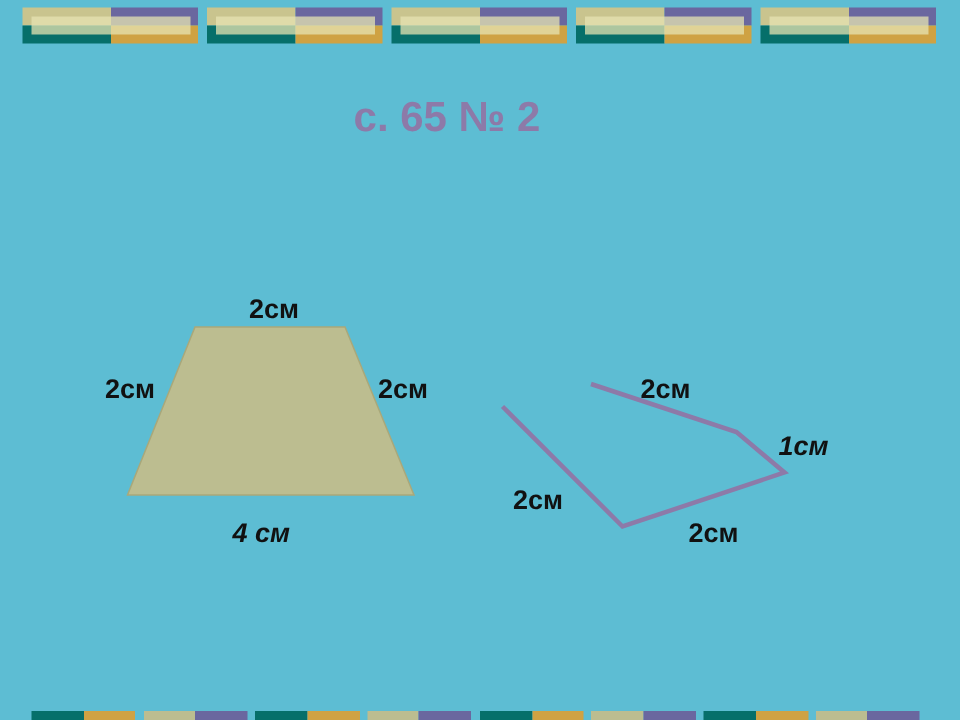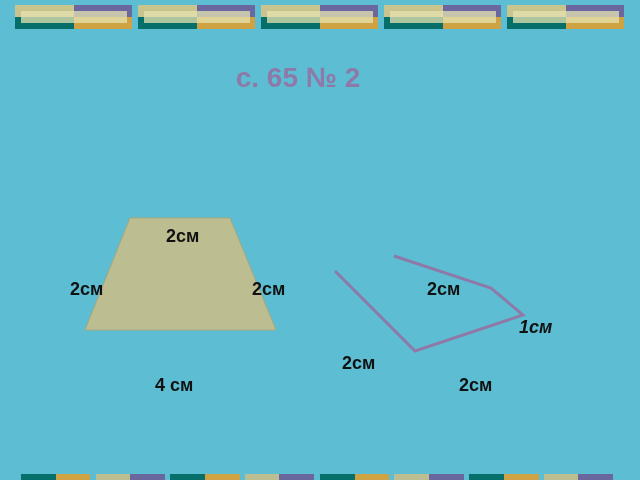--- a/index.html
+++ b/index.html
@@ -17,21 +17,20 @@
     .hdr-block .br { position: absolute; left: 59px; top: 12px; width: 58px; height: 12px; background: #cfa243; }
     .hdr-block .hl { position: absolute; left: 6px; top: 6px; width: 106px; height: 12px; background: #e6e3b2; opacity: .75; }
     .ftr-seg { position: absolute; top: 474px; height: 6px; }
     .title {
       position: absolute; left: 0; width: 596px; top: 62px; text-align: center;
       font-size: 28px; font-weight: bold; color: #8d7aa8;
     }
     .lbl {
       position: absolute; font-size: 18px; font-weight: bold; color: #111;
       white-space: nowrap;
-      margin-top: 30px;
     }
     svg.shapes { position: absolute; left: 0; top: 0; }
   </style>
 </head>
 <body>
 
 <div>
   <div class="hdr-block" style="left:15px">
       <div class="tl"></div>
       <div class="tr"></div>
@@ -72,21 +71,21 @@
 <div class="title">с. 65 № 2</div>
 
 <svg class="shapes" width="640" height="480">
   <polygon points="130,218 230,218 276,330 85,330" fill="#bcbd90" stroke="#a9a87a" stroke-width="1"></polygon>
   <polyline points="335,271 415,351 523,315 491,288 394,256" fill="none" stroke="#8d7aa8" stroke-width="3" stroke-linejoin="miter"></polyline>
 </svg>
 
 <div class="lbl" style="left:166px; top:196px;">2см</div>
 <div class="lbl" style="left:70px; top:249px;">2см</div>
 <div class="lbl" style="left:252px; top:249px;">2см</div>
-<div class="lbl" style="left:155px; top:345px;">4 см</div>
+<div class="lbl" style="left:155px; top:345px;font-style:italic;">4 см</div>
 
 <div class="lbl" style="left:427px; top:249px;">2см</div>
 <div class="lbl" style="left:519px; top:287px;font-style:italic;">1см</div>
 <div class="lbl" style="left:342px; top:323px;">2см</div>
 <div class="lbl" style="left:459px; top:345px;">2см</div>
 
 <div id="footer">
     <div class="ftr-seg" style="left: 21px; width: 35px; background: rgb(6, 111, 106);"></div>
     <div class="ftr-seg" style="left: 56px; width: 34px; background: rgb(207, 162, 67);"></div>
     <div class="ftr-seg" style="left: 96px; width: 34px; background: rgb(188, 189, 144);"></div>

